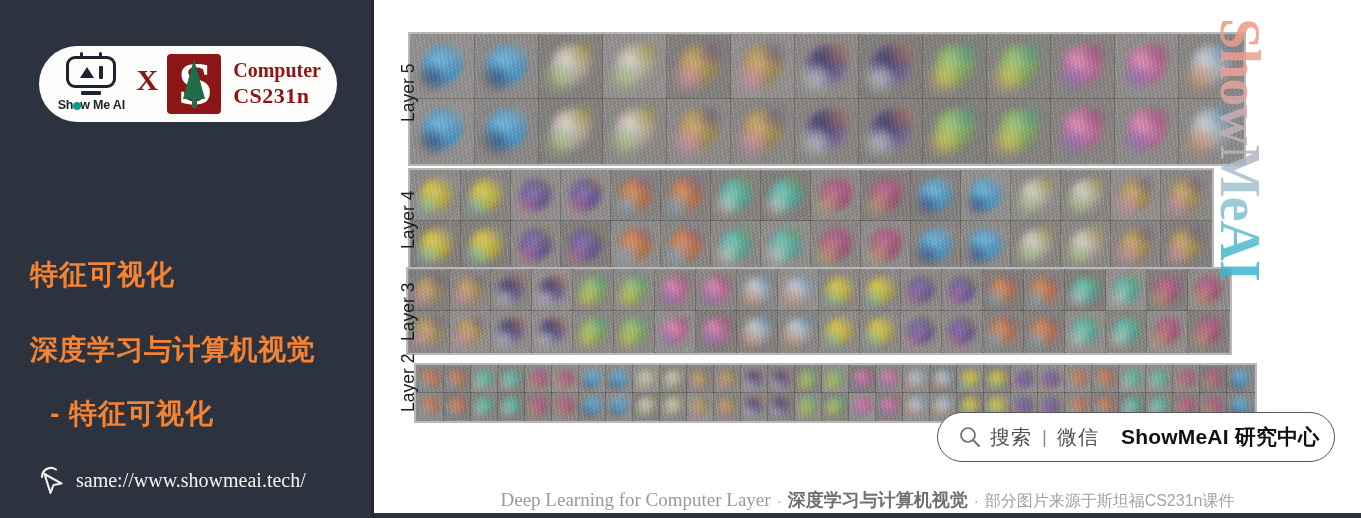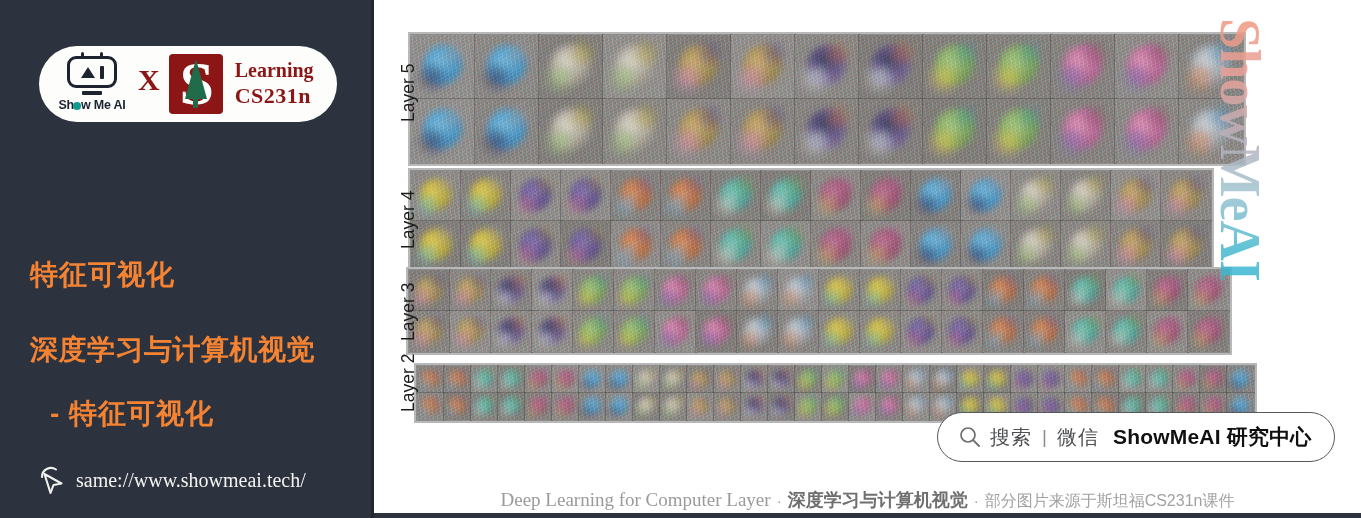--- a/index.html
+++ b/index.html
@@ -227,21 +227,21 @@
     border-radius: 25px;
     background: #ffffff;
     display: flex; align-items: center;
     padding-left: 20px; gap: 8px;
     z-index: 6;
   }
   #wechat-box .mag { flex: 0 0 24px; }
   .wc-t1 { font-size: 20px; color: #4d4f52; letter-spacing: 1px; }
   .wc-sep { font-size: 19px; color: #8a8c90; margin: 0 2px; }
   .wc-t2 { font-size: 20px; color: #4d4f52; letter-spacing: 1px; }
-  .wc-brand { font-size: 21px; font-weight: bold; color: #101010; letter-spacing: 0.2px; margin-left: 6px; }
+  .wc-brand { font-size: 21px; font-weight: bold; color: #101010; letter-spacing: 0.2px; margin-left: 14px; }
 
   
   #watermark {
     position: absolute;
     left: 898px; top: 18px;
     width: 280px; height: 64px;
     transform: rotate(90deg);
     transform-origin: left top;
     font-family: "Liberation Serif", serif;
     font-size: 56px; font-weight: bold;
@@ -292,21 +292,21 @@
         <div class="smai-word"><span>Sh</span><span class="dot"></span><span>w Me AI</span></div>
       </div>
 
       <div class="x-mark">X</div>
 
       <div class="stanford-s">
         <span class="tree"></span>
       </div>
 
       <div class="stanford-txt">
-        <span class="l1">Learning</span>
+        <span class="l1">Computer</span>
         <span class="l2">CS231n</span>
       </div>
     </div>
 
     <div class="side-h1">特征可视化</div>
     <div class="side-h2">深度学习与计算机视觉</div>
     <div class="side-h3">- 特征可视化</div>
 
     <div class="side-url-row">
       <svg class="cursor-ico" viewBox="0 0 30 32">

